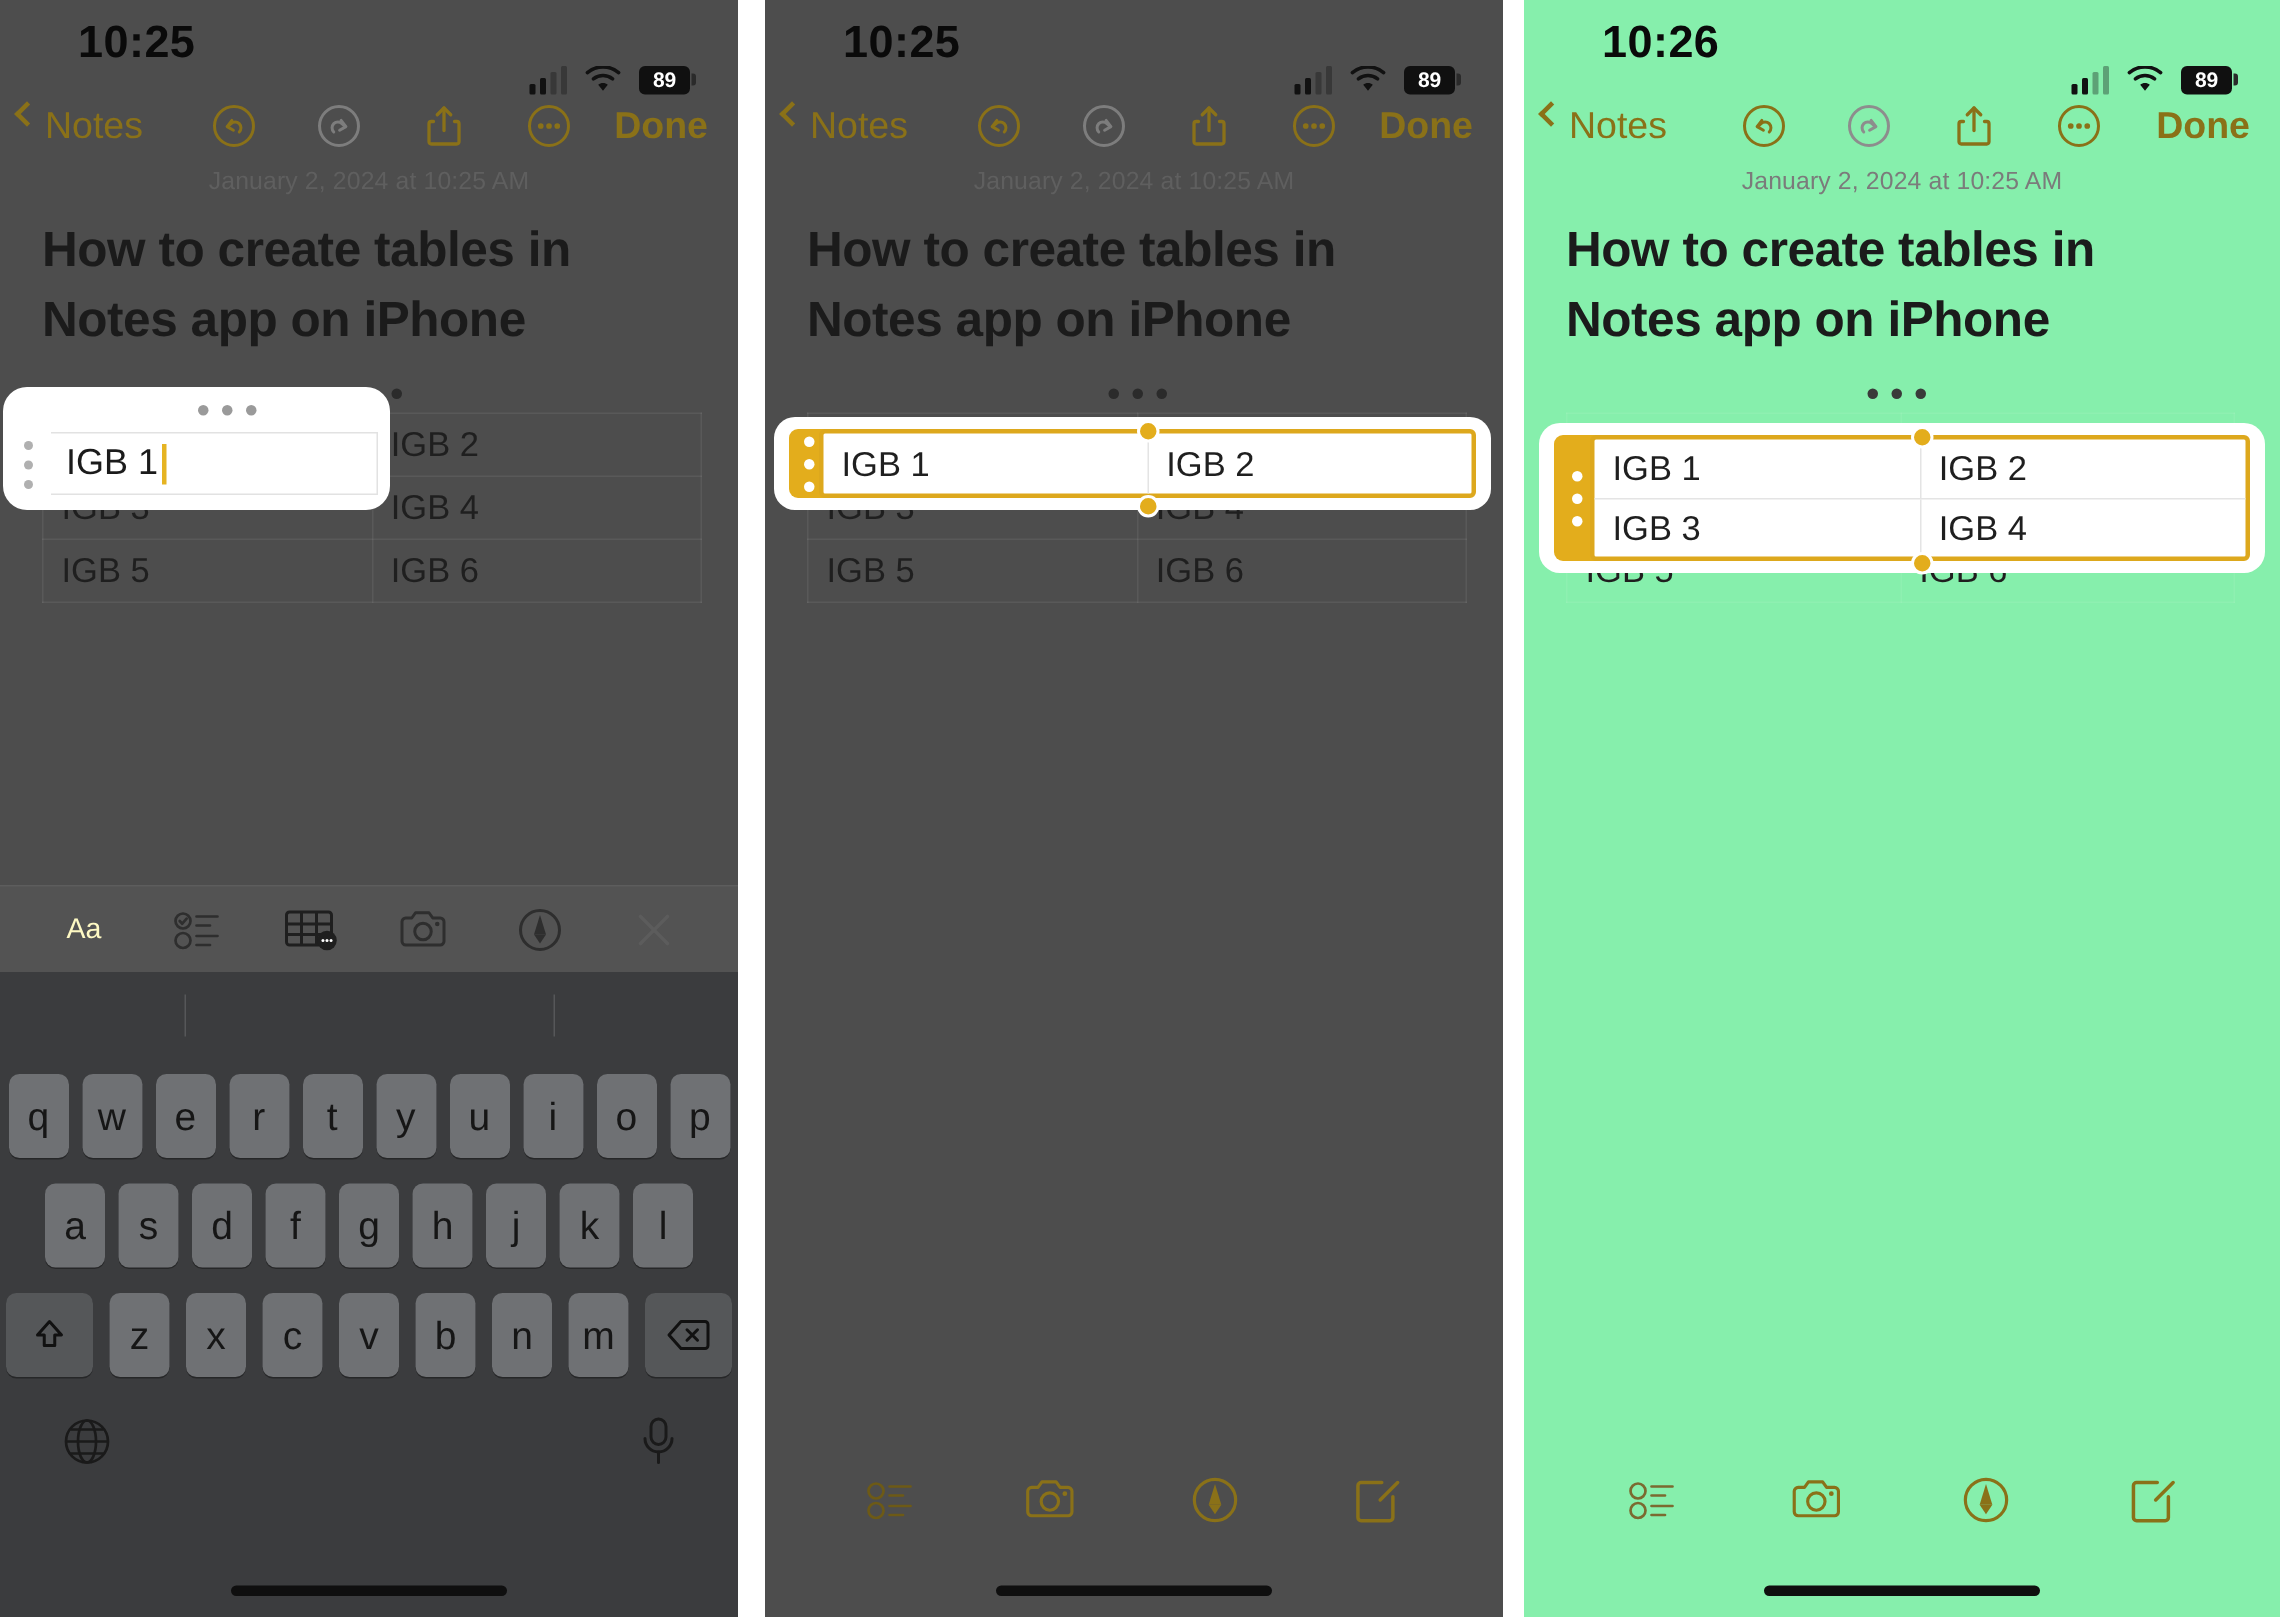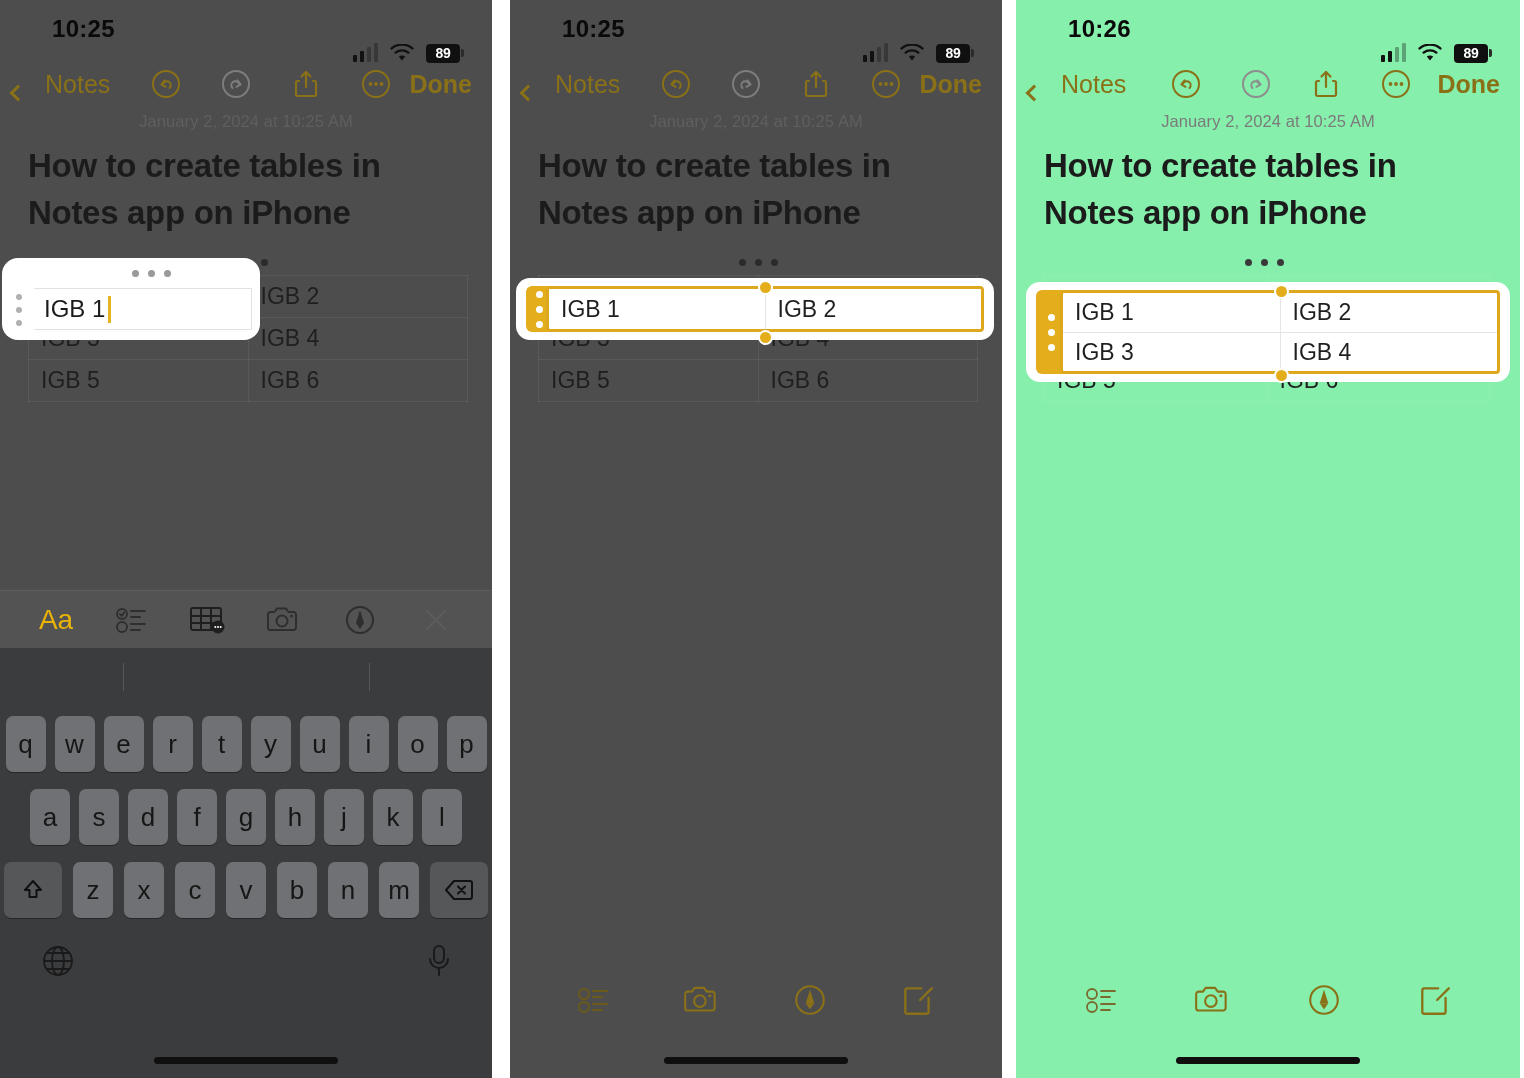--- a/index.html
+++ b/index.html
@@ -22,24 +22,24 @@
   .panel.p2 { margin-right: 14px; }
   .panel.p3 { width: 504px; background: #86efac; }
 
   
   .statusbar {
     position: relative; height: 58px;
     display: flex; align-items: center;
     padding: 0 28px 0 0;
   }
   .sb-time {
-    font-size: 24px; font-weight: bold; color: #0a0a0a;
+    font-size: 30px; font-weight: bold; color: #0a0a0a;
     letter-spacing: .3px; margin-left: 52px;
   }
-  .sb-right { margin-left: auto; display: flex; align-items: flex-start; gap: 11px; margin-top: 48px; }
+  .sb-right { margin-left: auto; display: flex; align-items: flex-end; gap: 11px; margin-top: 48px; }
   .ico-signal { display: flex; align-items: flex-end; gap: 2.5px; height: 18px; }
   .ico-signal i { display: block; width: 4.5px; background: #111; border-radius: 1px; }
   .ico-signal i:nth-child(1){ height: 7px; }
   .ico-signal i:nth-child(2){ height: 11px; }
   .ico-signal i:nth-child(3){ height: 15px; opacity:.35; }
   .ico-signal i:nth-child(4){ height: 19px; opacity:.35; }
   .ico-wifi { width: 26px; height: 19px; position: relative; }
   .ico-wifi svg { display:block; }
   .ico-batt {
     width: 34px; height: 19px; border-radius: 4px; background: #101010;
@@ -48,21 +48,21 @@
     letter-spacing: -.2px;
   }
   .batt-nub { width:3px;height:8px;background:#2a2a2a;border-radius:0 2px 2px 0; margin-left:1px;}
 
   
   .navbar {
     display: flex; align-items: center;
     height: 52px; padding: 0 20px 0 12px;
     color: #8a7118;
   }
-  .nav-back { display: flex; align-items: flex-end; gap: 19px; cursor: pointer; }
+  .nav-back { display: flex; align-items: flex-start; gap: 4px; cursor: pointer; }
   .chev {
     width: 12px; height: 12px;
     border-left: 3.4px solid #8a7118; border-bottom: 3.4px solid #8a7118;
     transform: rotate(45deg); margin-right: 2px;
   }
   .nav-back-label { font-size: 25px; color: #8a7118; }
   .nav-tools { display: flex; align-items: center; gap: 36px; margin: 0 auto; padding-left: 30px; }
   .nav-ico { width: 34px; height: 34px; display: flex; align-items: center; justify-content: center; }
   .nav-ico svg { display: block; }
   .nav-done { font-size: 25px; font-weight: bold; color: #8a7118; margin-left: auto; }
@@ -159,21 +159,21 @@
 
   
   .fmtbar {
     position:absolute; left:0; right:0; top:590px; height:58px;
     background: rgba(90,90,90,0.55);
     display:flex; align-items:center; justify-content:space-around;
     padding: 0 18px;
     border-top: 1px solid rgba(255,255,255,0.06);
   }
   .fmt-ico { width:42px; height:38px; display:flex;align-items:center;justify-content:center; color:#2e2e2e;}
-  .fmt-aa { font-size:28px; color:#eab308; }
+  .fmt-aa { font-size:19px; color:#fef9c3; }
 
   
   .kb {
     position:absolute; left:0; right:0; top:648px; bottom:0;
     background:#3b3c3e;
   }
   .kb-pred {
     height:58px; display:flex; align-items:center; justify-content:space-around;
     position:relative;
   }

